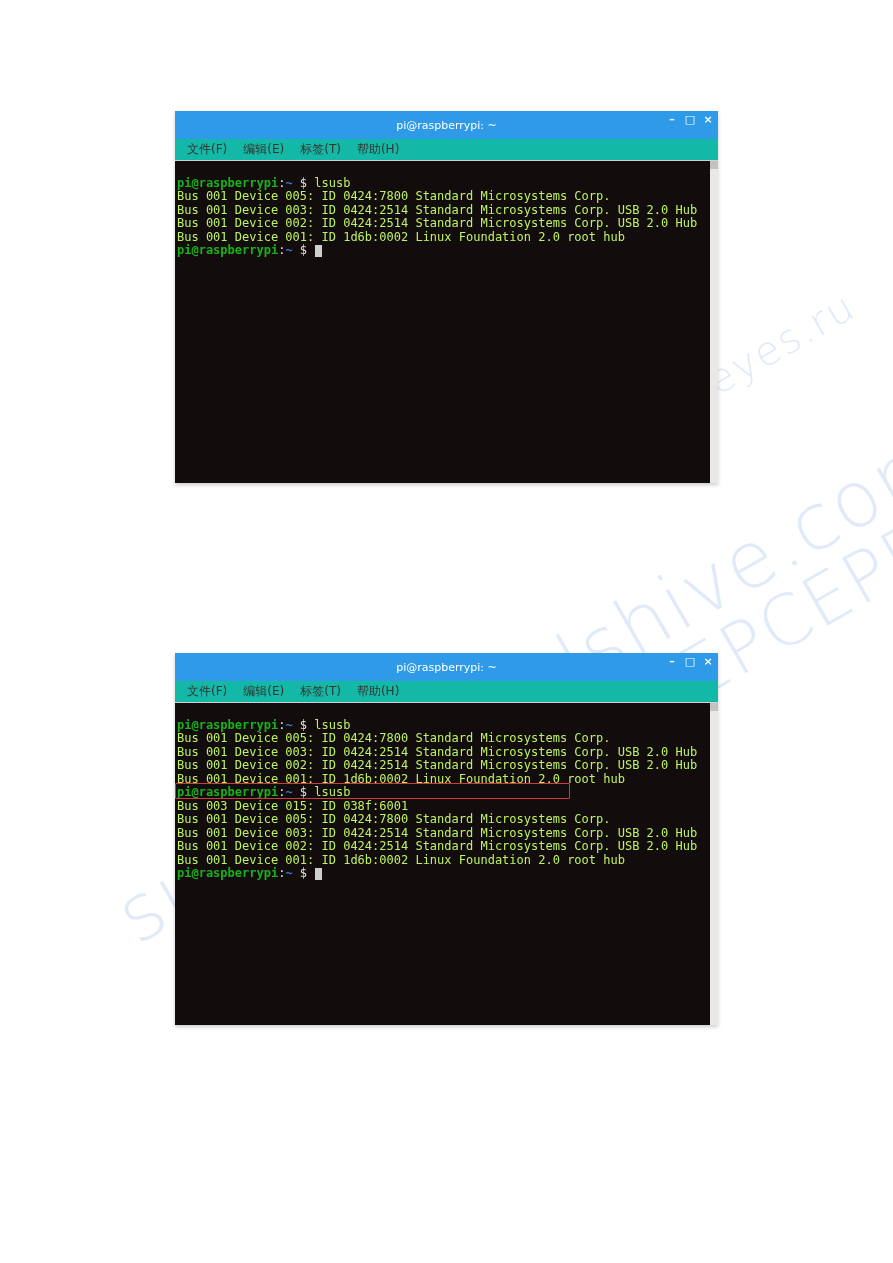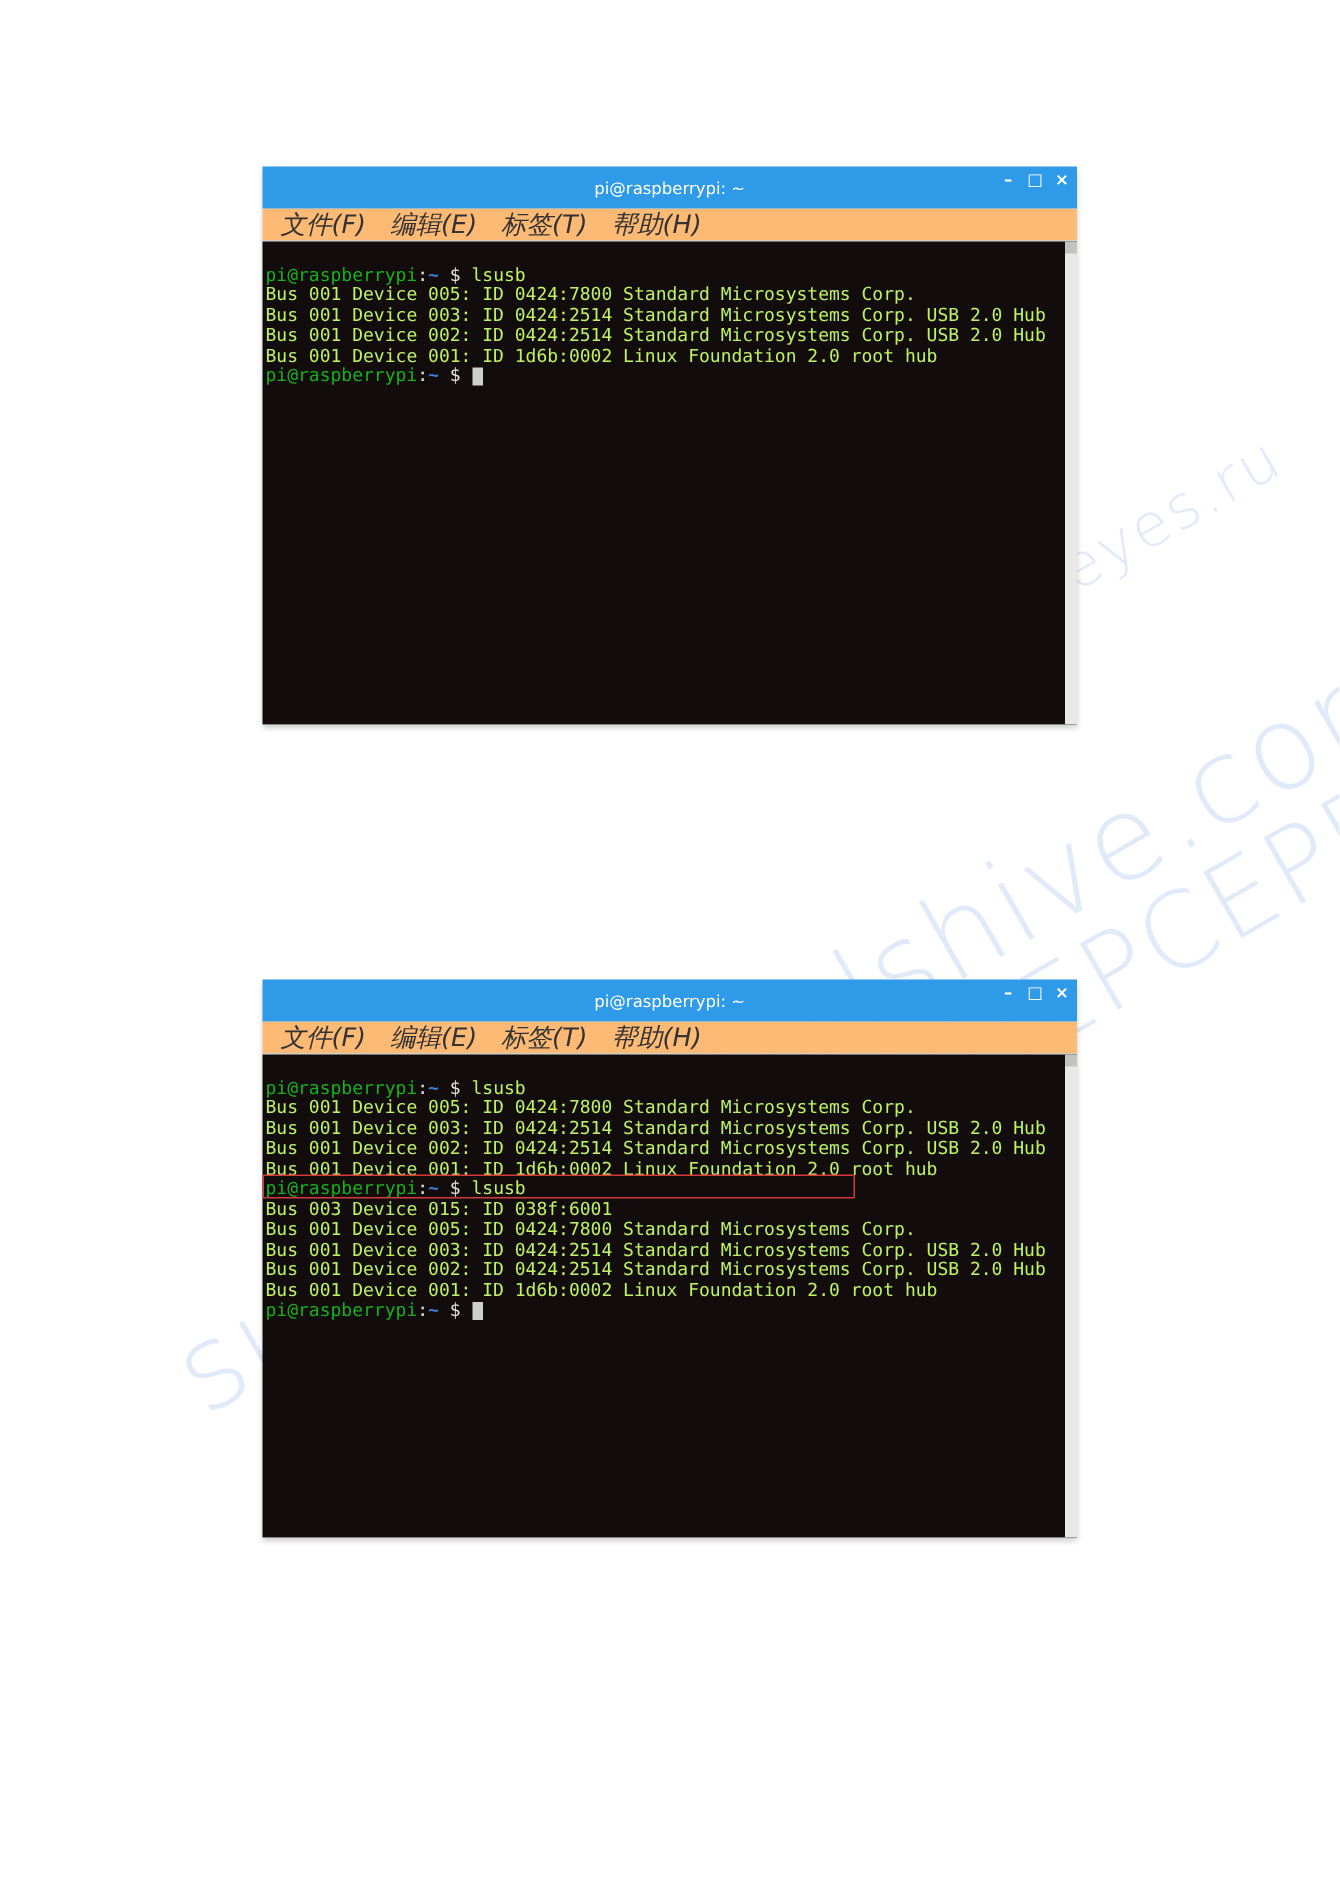--- a/index.html
+++ b/index.html
@@ -54,29 +54,28 @@
     font-size: 11px;
     font-weight: bold;
   }
   .win-controls span {
     cursor: pointer;
     width: 12px;
     text-align: center;
   }
   .menubar {
     height: 21px;
-    background: #fdba74;
+    background: #14b8a6;
     border-bottom: 1px solid #d0d0cc;
     display: flex;
     align-items: center;
-    font-size: 17px;
+    font-size: 12px;
     color: #333;
     padding-left: 4px;
     gap: 0;
-    font-style: italic;
   }
   .menubar .menu-item {
     padding: 0 8px;
     cursor: pointer;
   }
   .terminal-body {
     background: #120c0c;
     color: #cecece;
     font-family: "DejaVu Sans Mono", Consolas, monospace;
     font-size: 12px;
@@ -97,21 +96,21 @@
     background: #e8e8e6;
   }
   .scroll-track .thumb-top {
     position: absolute;
     top: 0;
     left: 0;
     right: 0;
     height: 8px;
     background: #c2c2bf;
   }
-  .green { color: #18b218; font-weight: normal; }
+  .green { color: #18b218; font-weight: bold; }
   .blue  { color: #3a7fd8; font-weight: bold; }
   .white { color: #e4e4e4; }
   .gray  { color: #bef264; }
   .cursor-block {
     display: inline-block;
     width: 7px;
     height: 12px;
     background: #cfcfcf;
     vertical-align: text-bottom;
     margin-left: 1px;

